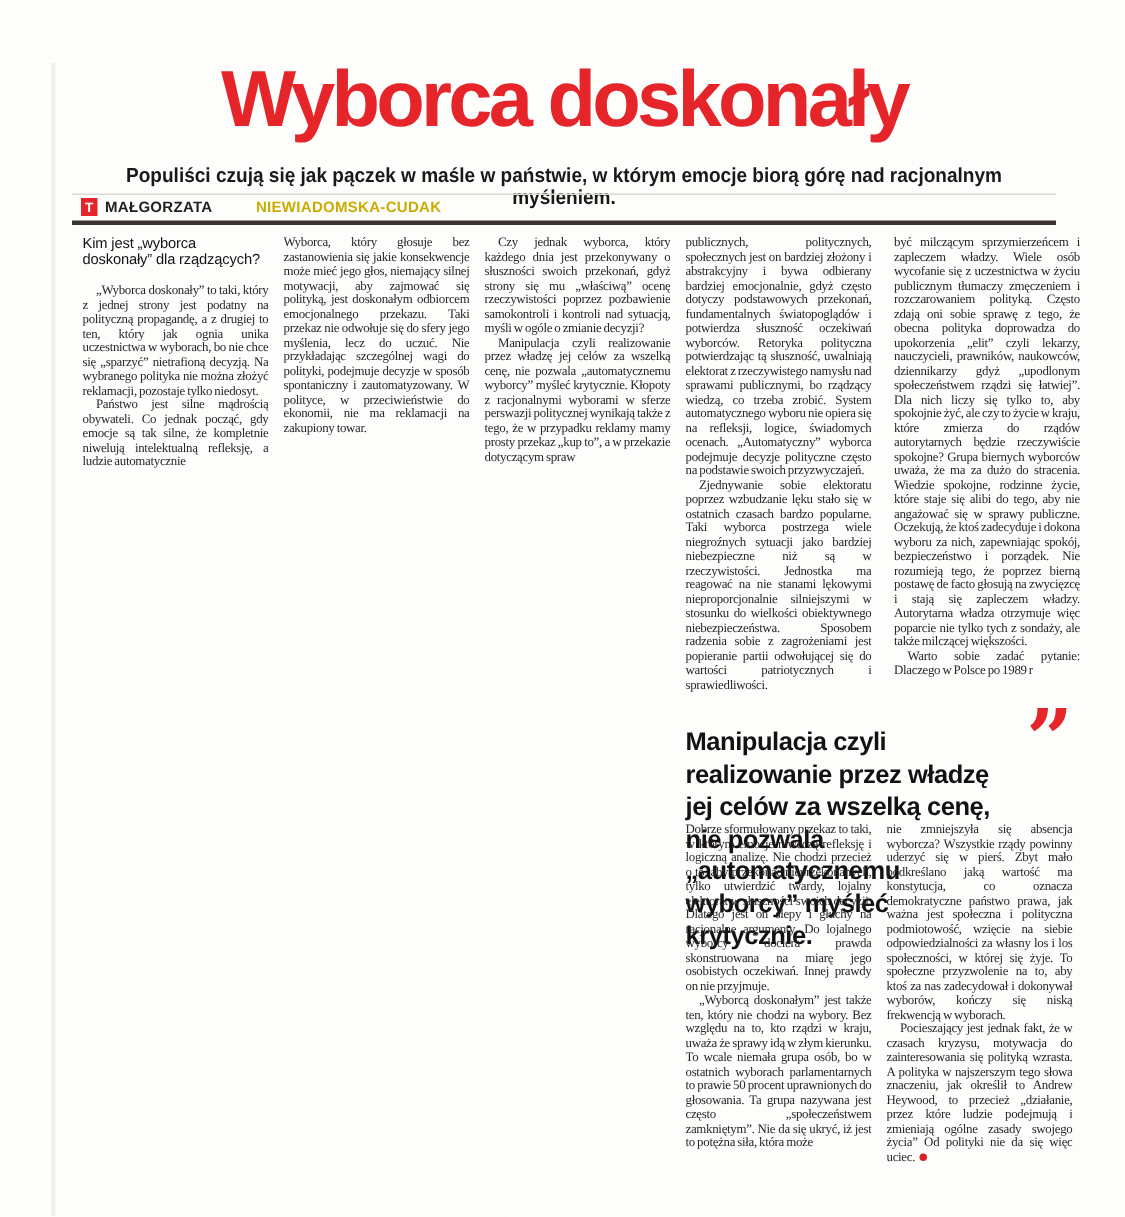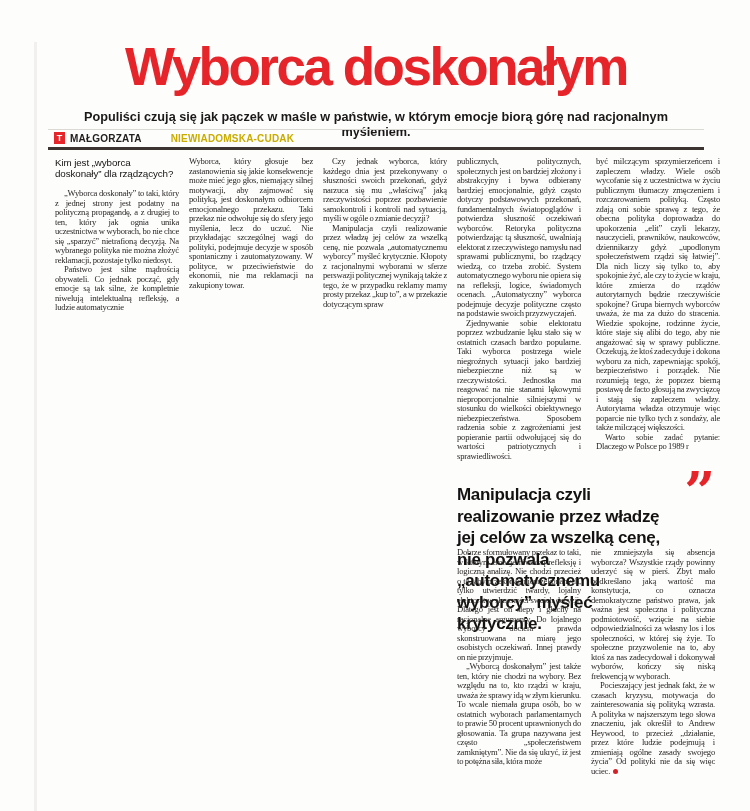--- a/index.html
+++ b/index.html
@@ -98,21 +98,21 @@
     background:#d62026; margin-left:3px;
   }
 </style>
 </head>
 <body>
 
 <div class="sheet">
 
   <div class="fold-line"></div>
 
-  <h1 class="title">Wyborca doskonałym</h1>
+  <h1 class="title">Wyborca doskonały</h1>
 
   <p class="lead">Populiści czują się jak pączek w maśle w państwie, w którym emocje biorą górę nad racjonalnym myśleniem.</p>
 
   <div class="byline-bar">
     <span class="logo-box">T</span>
     <span class="author-first">MAŁGORZATA</span>
     <span class="author-last">NIEWIADOMSKA-CUDAK</span>
   </div>
 
   <div class="col c1">
@@ -121,21 +121,21 @@
         <p>„Wyborca doskonały” to taki, który z jednej strony jest podatny na polityczną propagandę, a z drugiej to ten, który jak ognia unika uczestnictwa w wyborach, bo nie chce się „sparzyć” nietrafioną decyzją. Na wybranego polityka nie można złożyć reklamacji, pozostaje tylko niedosyt.</p>
         <p>Państwo jest silne mądrością obywateli. Co jednak począć, gdy emocje są tak silne, że kompletnie niwelują intelektualną refleksję, a ludzie automatycznie</p>
       </div>
   </div>
 
   <div class="col c2 cont">
       <p>Wyborca, który głosuje bez zastanowienia się jakie konsekwencje może mieć jego głos, niemający silnej motywacji, aby zajmować się polityką, jest doskonałym odbiorcem emocjonalnego przekazu. Taki przekaz nie odwołuje się do sfery jego myślenia, lecz do uczuć. Nie przykładając szczególnej wagi do polityki, podejmuje decyzje w sposób spontaniczny i zautomatyzowany. W polityce, w przeciwieństwie do ekonomii, nie ma reklamacji na zakupiony towar.</p>
     </div>
 
   <div class="col c3">
-      <p>Czy jednak wyborca, który każdego dnia jest przekonywany o słuszności swoich przekonań, gdyż narzuca się mu „właściwą” jaką rzeczywistości poprzez pozbawienie samokontroli i kontroli nad sytuacją, myśli w ogóle o zmianie decyzji?</p>
+      <p>Czy jednak wyborca, który każdego dnia jest przekonywany o słuszności swoich przekonań, gdyż strony się mu „właściwą” ocenę rzeczywistości poprzez pozbawienie samokontroli i kontroli nad sytuacją, myśli w ogóle o zmianie decyzji?</p>
       <p>Manipulacja czyli realizowanie przez władzę jej celów za wszelką cenę, nie pozwala „automatycznemu wyborcy” myśleć krytycznie. Kłopoty z racjonalnymi wyborami w sferze perswazji politycznej wynikają także z tego, że w przypadku reklamy mamy prosty przekaz „kup to”, a w przekazie dotyczącym spraw</p>
     </div>
 
   <div class="col c4 cont">
       <p>publicznych, politycznych, społecznych jest on bardziej złożony i abstrakcyjny i bywa odbierany bardziej emocjonalnie, gdyż często dotyczy podstawowych przekonań, fundamentalnych światopoglądów i potwierdza słuszność oczekiwań wyborców. Retoryka polityczna potwierdzając tą słuszność, uwalniają elektorat z rzeczywistego namysłu nad sprawami publicznymi, bo rządzący wiedzą, co trzeba zrobić. System automatycznego wyboru nie opiera się na refleksji, logice, świadomych ocenach. „Automatyczny” wyborca podejmuje decyzje polityczne często na podstawie swoich przyzwyczajeń.</p>
       <p>Zjednywanie sobie elektoratu poprzez wzbudzanie lęku stało się w ostatnich czasach bardzo popularne. Taki wyborca postrzega wiele niegroźnych sytuacji jako bardziej niebezpieczne niż są w rzeczywistości. Jednostka ma reagować na nie stanami lękowymi nieproporcjonalnie silniejszymi w stosunku do wielkości obiektywnego niebezpieczeństwa. Sposobem radzenia sobie z zagrożeniami jest popieranie partii odwołującej się do wartości patriotycznych i sprawiedliwości.</p>
     </div>
 
   <div class="col c5 cont">
       <p>być milczącym sprzymierzeńcem i zapleczem władzy. Wiele osób wycofanie się z uczestnictwa w życiu publicznym tłumaczy zmęczeniem i rozczarowaniem polityką. Często zdają oni sobie sprawę z tego, że obecna polityka doprowadza do upokorzenia „elit” czyli lekarzy, nauczycieli, prawników, naukowców, dziennikarzy gdyż „upodlonym społeczeństwem rządzi się łatwiej”. Dla nich liczy się tylko to, aby spokojnie żyć, ale czy to życie w kraju, które zmierza do rządów autorytarnych będzie rzeczywiście spokojne? Grupa biernych wyborców uważa, że ma za dużo do stracenia. Wiedzie spokojne, rodzinne życie, które staje się alibi do tego, aby nie angażować się w sprawy publiczne. Oczekują, że ktoś zadecyduje i dokona wyboru za nich, zapewniając spokój, bezpieczeństwo i porządek. Nie rozumieją tego, że poprzez bierną postawę de facto głosują na zwycięzcę i stają się zapleczem władzy. Autorytarna władza otrzymuje więc poparcie nie tylko tych z sondaży, ale także milczącej większości.</p>

